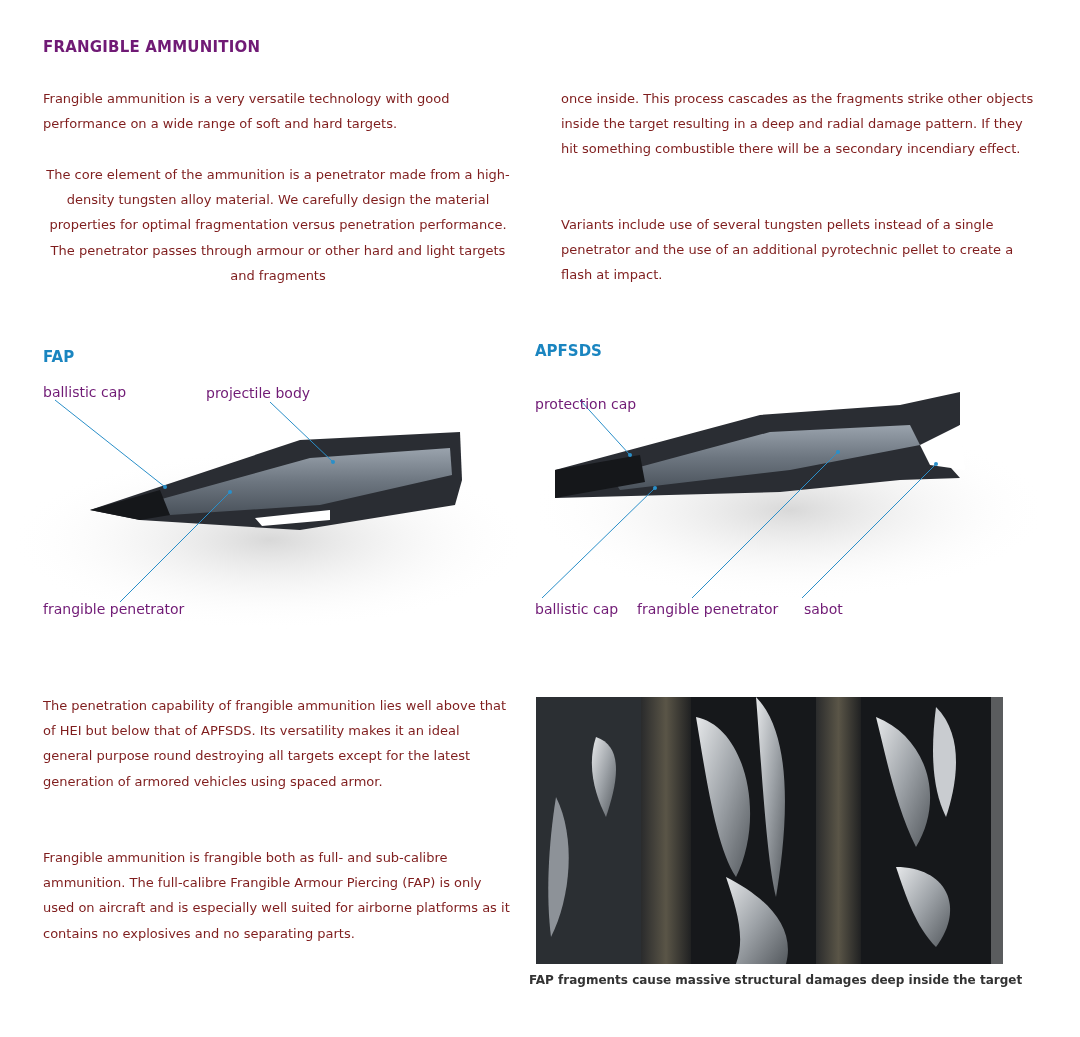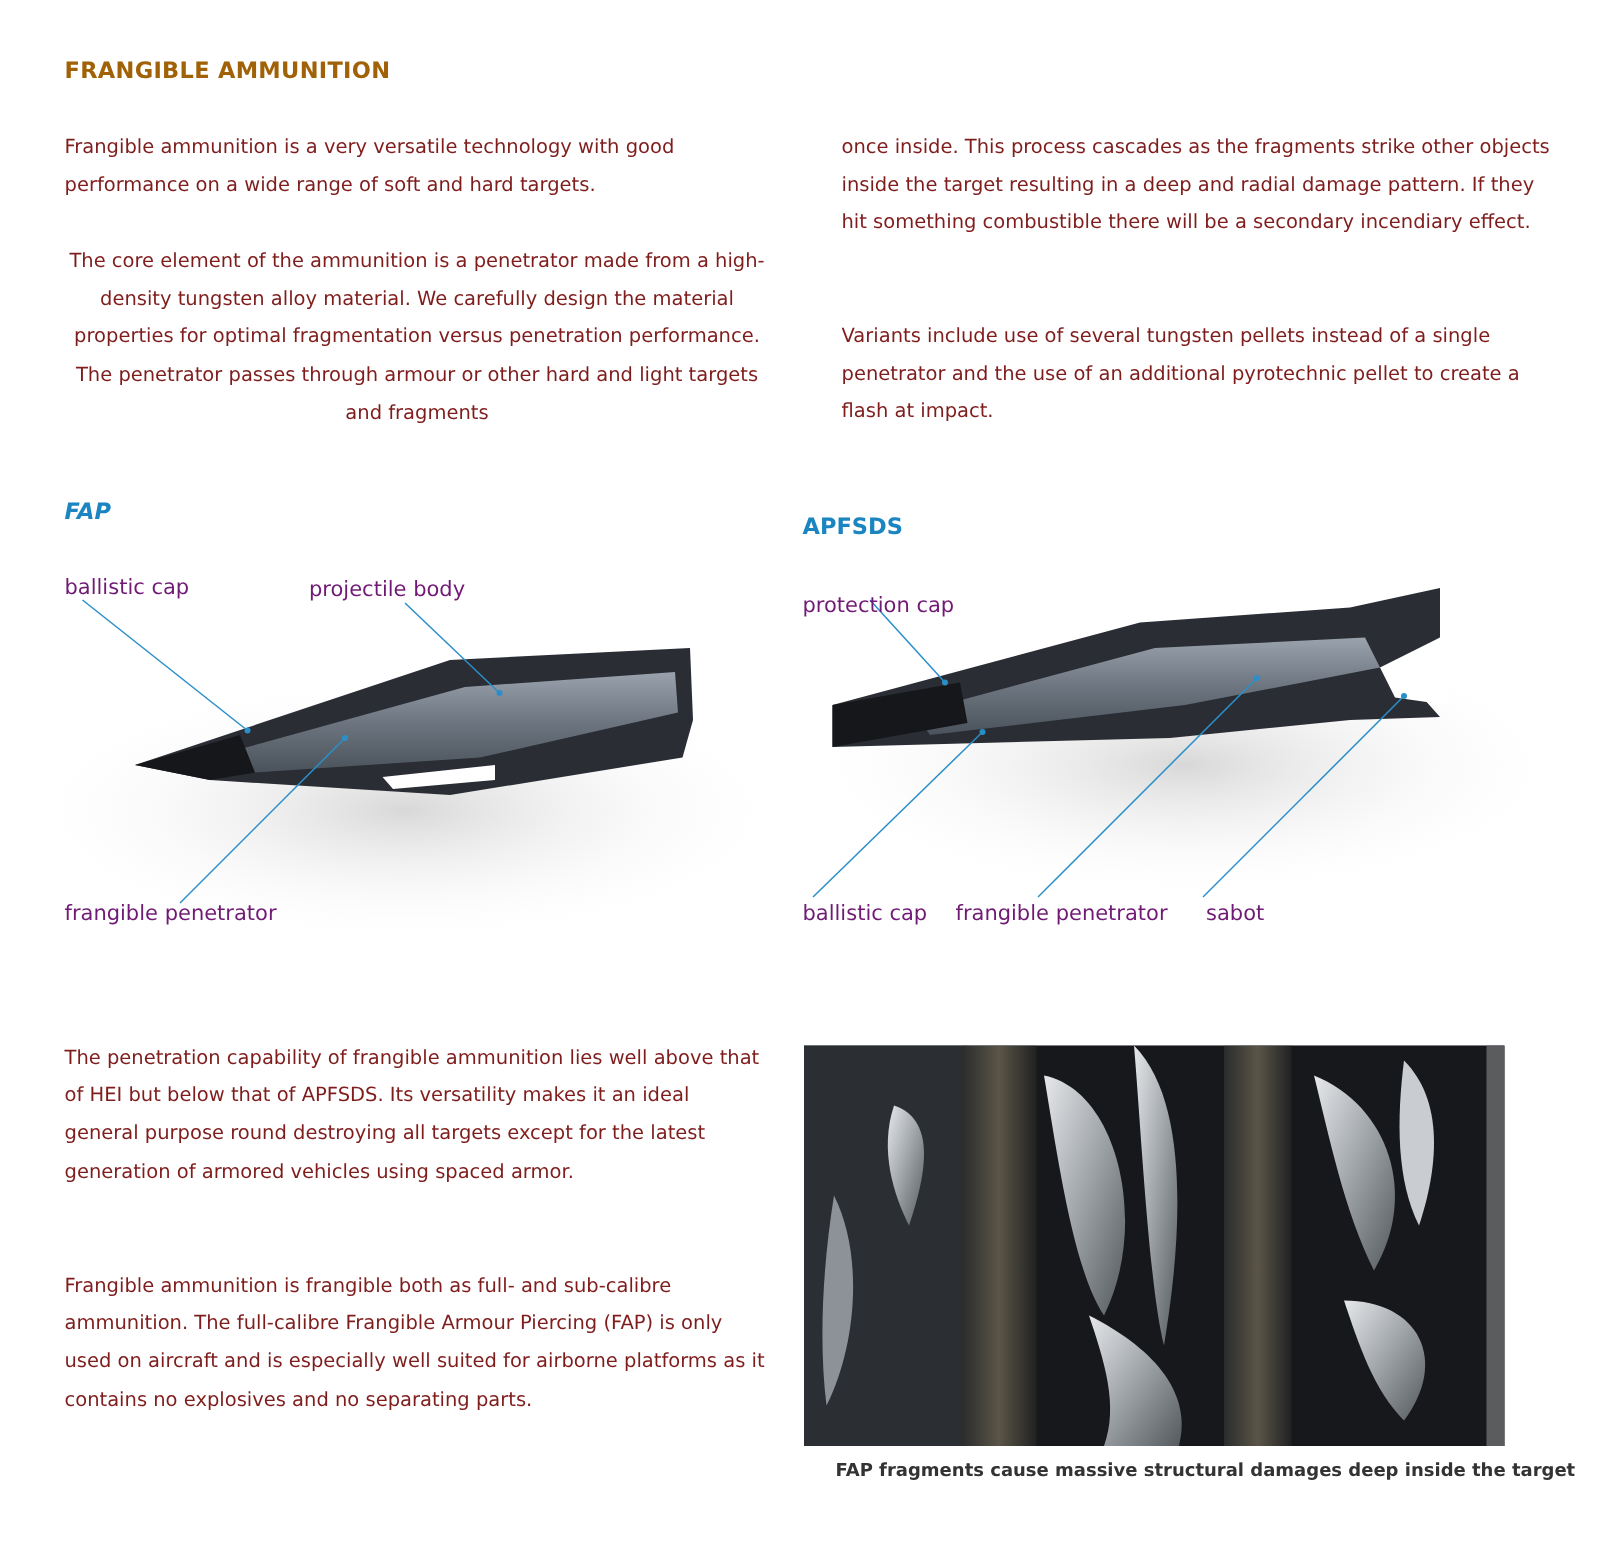--- a/index.html
+++ b/index.html
@@ -1,41 +1,41 @@
 <!DOCTYPE html>
 <html><head>
 <meta charset="utf-8">
 <style>
   html, body { margin: 0; padding: 0; }
   body {
     width: 1080px; height: 1037px; background: #ffffff; position: relative; overflow: hidden;
     font-family: "DejaVu Sans", sans-serif; color: #2b2b2b;
   }
   .abs { position: absolute; }
-  .h-main { left: 43px; top: 38px; font-size: 15px; font-weight: bold; color: #a16207; letter-spacing: 0.2px; }
+  .h-main { left: 43px; top: 38px; font-size: 15px; font-weight: bold; color: #701a75; letter-spacing: 0.2px; }
   .para { font-size: 13px; line-height: 25.2px; color: #7f1d1d; margin: 0; }
   .col-l { left: 43px; width: 470px; }
   .col-r { left: 561px; width: 475px; }
   .sub-h { font-size: 15px; font-weight: bold; color: #1a85c0; }
   .lbl { font-size: 14px; color: #701a75; white-space: nowrap; }
   .diagram { position: absolute; }
-  .caption { left: 557px; top: 973px; font-size: 12px; font-weight: bold; color: #333; }
+  .caption { left: 529px; top: 973px; font-size: 12px; font-weight: bold; color: #333; }
   .photo { left: 536px; top: 697px; width: 467px; height: 267px; background: #1b1d20; overflow: hidden; }
 </style>
 </head>
 <body>
 
 <div class="abs h-main">FRANGIBLE AMMUNITION</div>
 
 <p class="abs para col-l" style="top:86px;">Frangible ammunition is a very versatile technology with good performance on a wide range of soft and hard targets.</p>
 <p class="abs para col-l" style="top:162px;text-align:center;">The core element of the ammunition is a penetrator made from a high-density tungsten alloy material. We carefully design the material properties for optimal fragmentation versus penetration performance. The penetrator passes through armour or other hard and light targets and fragments</p>
 <p class="abs para col-r" style="top:86px;">once inside. This process cascades as the fragments strike other objects inside the target resulting in a deep and radial damage pattern. If they hit something combustible there will be a secondary incendiary effect.</p>
 <p class="abs para col-r" style="top:212px;">Variants include use of several tungsten pellets instead of a single penetrator and the use of an additional pyrotechnic pellet to create a flash at impact.</p>
 
-<div class="abs sub-h" style="left:43px; top:332px;font-style:italic;">FAP</div>
+<div class="abs sub-h" style="left:43px; top:348px;">FAP</div>
 <div class="diagram" style="left:0; top:370px; width:520px; height:280px;">
   <svg width="520" height="280">
     <defs>
       <radialGradient id="shadow1" cx="50%" cy="50%" r="50%">
         <stop offset="0%" stop-color="#d8d8d8"></stop>
         <stop offset="100%" stop-color="#ffffff" stop-opacity="0"></stop>
       </radialGradient>
       <linearGradient id="core1" x1="0" y1="0" x2="0" y2="1">
         <stop offset="0%" stop-color="#9aa3ad"></stop>
         <stop offset="50%" stop-color="#6d7680"></stop>

